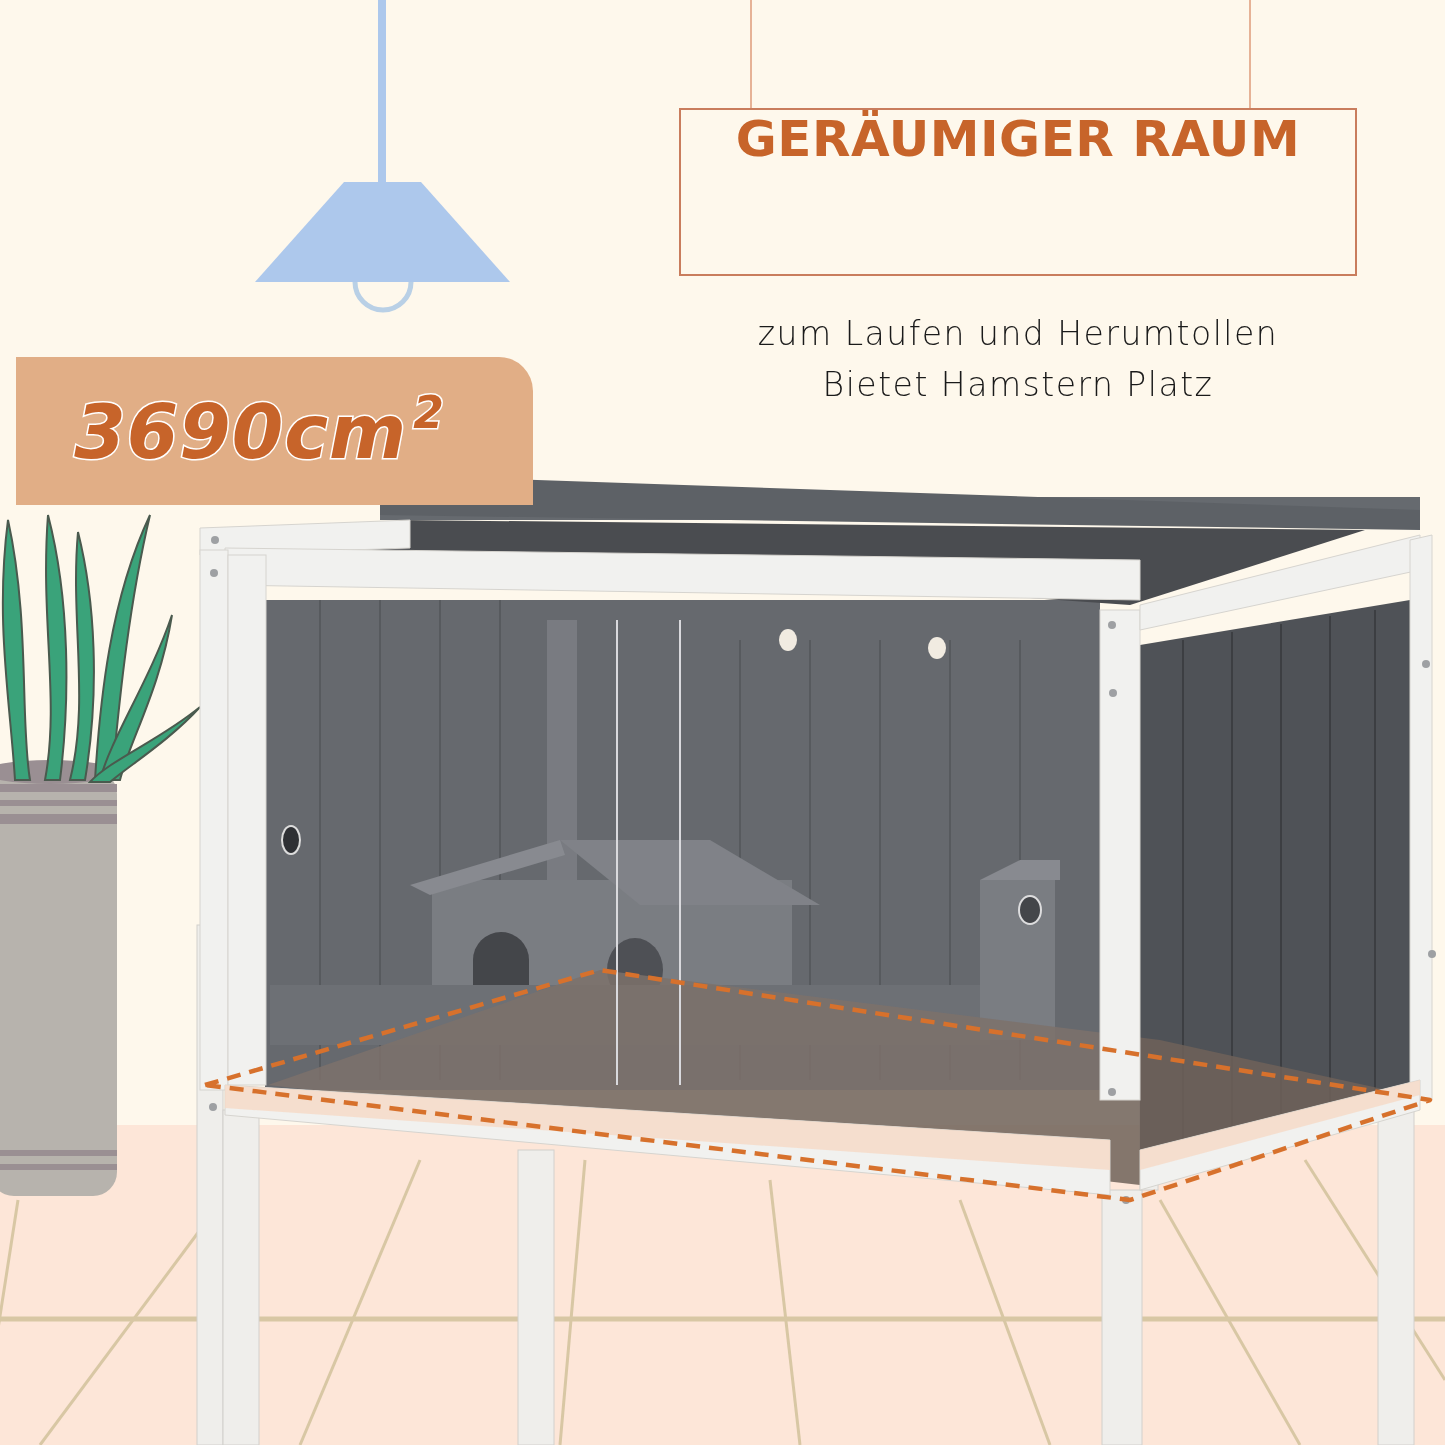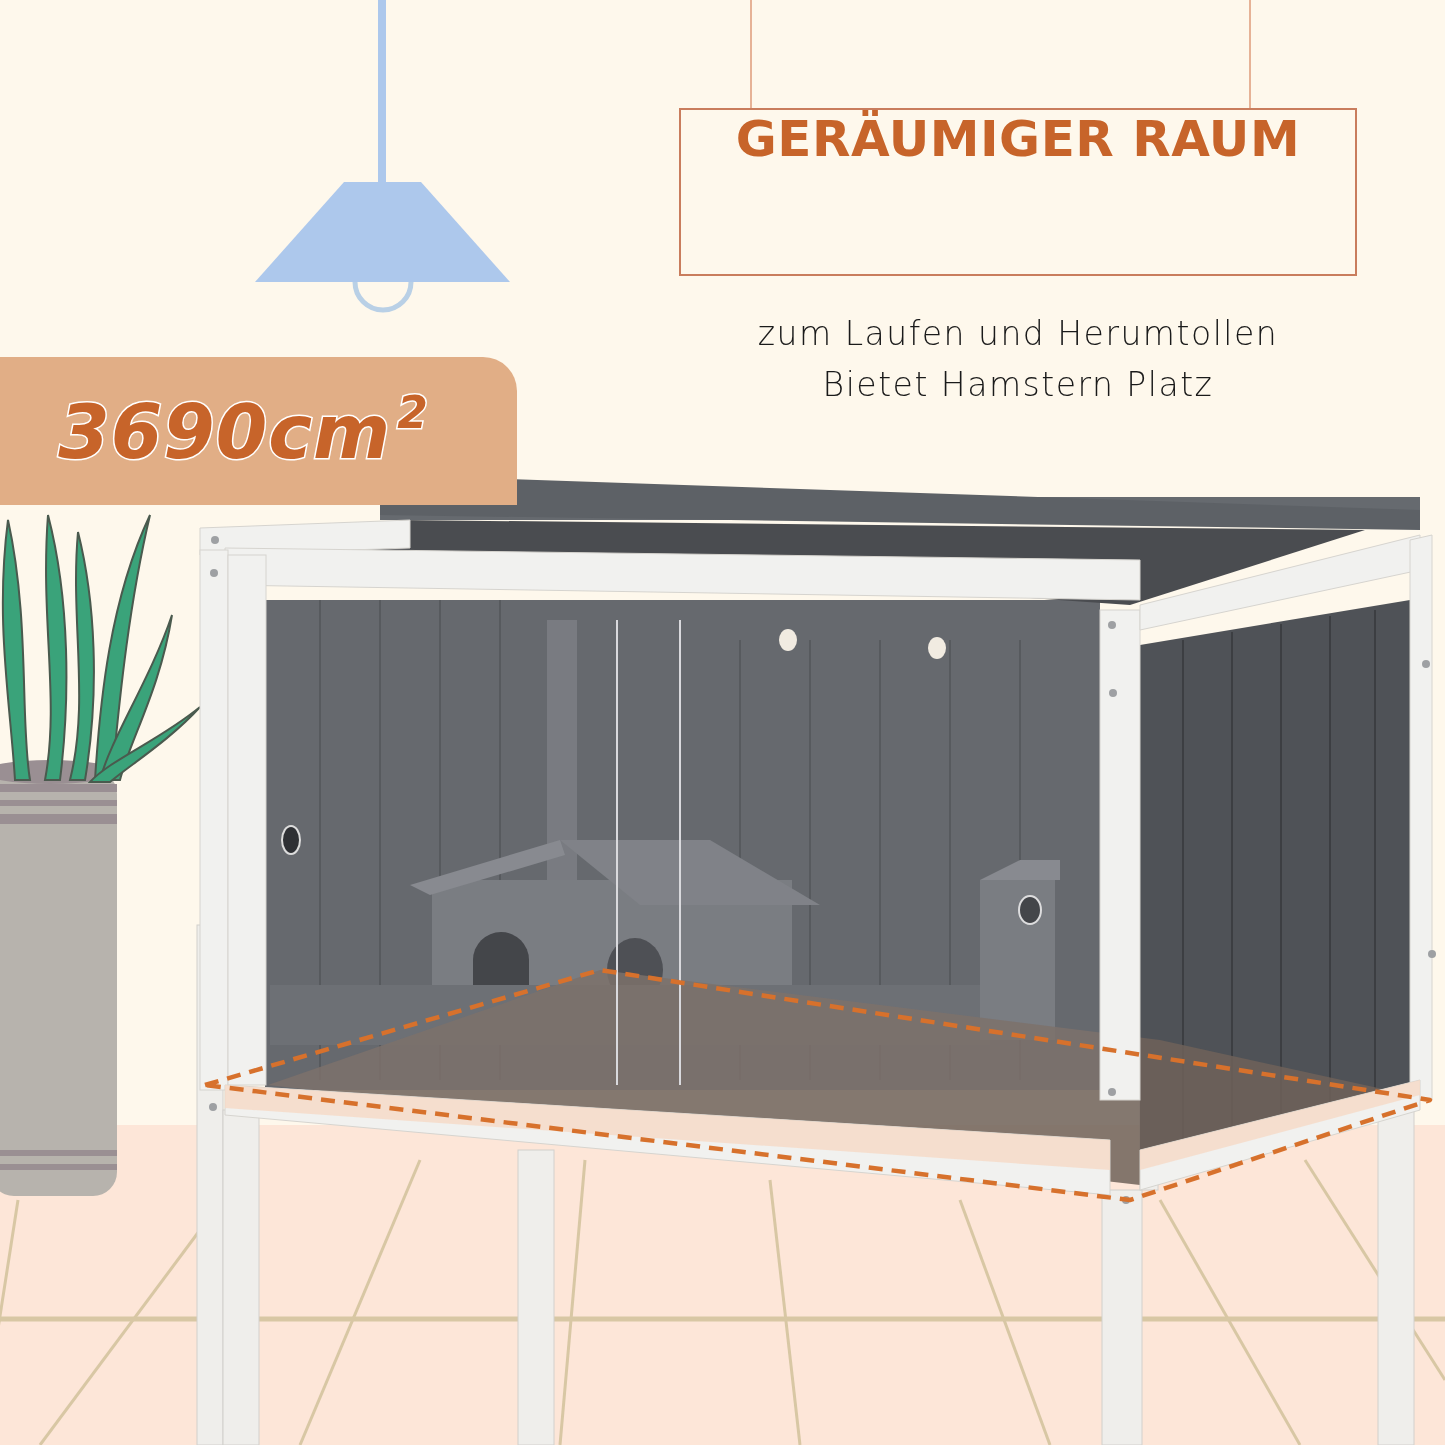--- a/index.html
+++ b/index.html
@@ -4,21 +4,21 @@
 <style>
   html, body { margin: 0; padding: 0; }
   body { width: 1445px; height: 1445px; overflow: hidden; background: #fef8ec; position: relative; font-family: "DejaVu Sans", sans-serif; }
   .scene { position: absolute; left: 0; top: 0; width: 1445px; height: 1445px; }
   .wall { position: absolute; left: 0; top: 0; width: 1445px; height: 1125px; background: #fef8ec; }
   .floor { position: absolute; left: 0; top: 1125px; width: 1445px; height: 320px; background: #fde6d8; }
   .title-box { position: absolute; left: 679px; top: 108px; width: 678px; height: 168px; border: 2px solid #c97d5d; box-sizing: border-box; display: flex; align-items: flex-start; justify-content: center; }
   .title-text { color: #c7642a; font-family: "DejaVu Sans", sans-serif; font-weight: bold; font-size: 50px; letter-spacing: 0.5px; white-space: nowrap; }
   .subtitle { position: absolute; left: 679px; top: 308px; width: 678px; text-align: center; color: #1a1a1a; font-family: "DejaVu Sans", sans-serif; font-size: 33px; line-height: 51px; letter-spacing: 1.5px; font-weight: 300; }
   .subtitle div { white-space: nowrap; }
-  .area-badge { position: absolute; left: 0; top: 357px; width: 517px; height: 148px; background: #e1ae86; border-radius: 0 34px 0 0; display: flex; align-items: center; justify-content: center; }
+  .area-badge { position: absolute; left: 16px; top: 357px; width: 517px; height: 148px; background: #e1ae86; border-radius: 0 34px 0 0; display: flex; align-items: center; justify-content: center; }
   .area-text { font-family: "DejaVu Sans", sans-serif; font-weight: bold; font-style: italic; font-size: 74px; color: #c7642a; -webkit-text-stroke: 3px #ffffff; paint-order: stroke fill; letter-spacing: 1px; margin-left: -30px; }
   .area-text sup { font-size: 44px; vertical-align: 30px; margin-left: 6px; }
   svg.art { position: absolute; left: 0; top: 0; }
 </style>
 </head>
 <body>
 
 <div class="scene">
   <div class="wall"></div>
   <div class="floor"></div>

